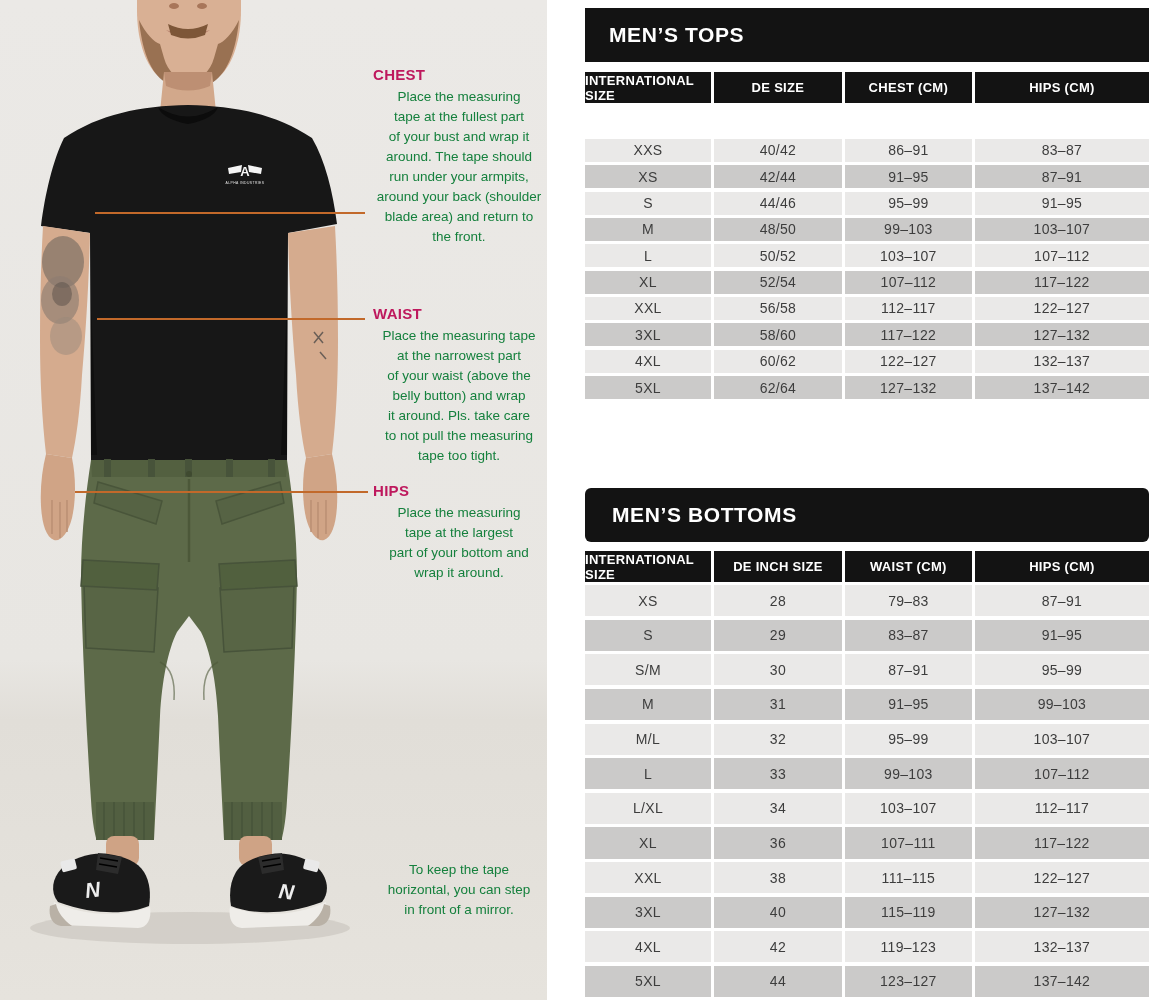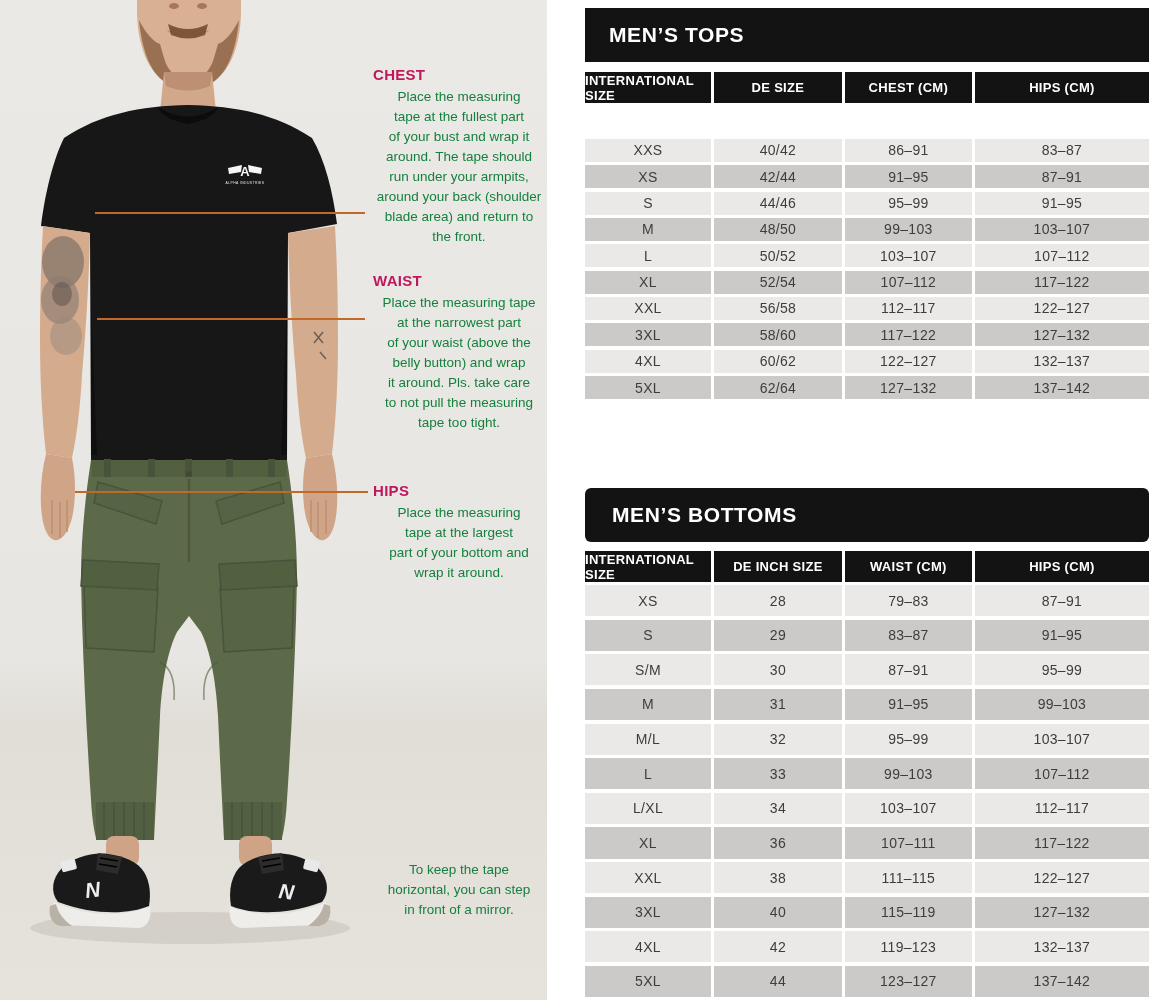--- a/index.html
+++ b/index.html
@@ -9,21 +9,21 @@
   
   .guide-panel{position:absolute;left:0;top:0;width:547px;height:1000px;background:#e9e7e3;}
   .model-svg{position:absolute;left:0;top:0;}
   .measure-line{position:absolute;height:2px;background:#c2692a;z-index:5;}
   .line-chest{left:95px;top:212px;width:270px;}
   .line-waist{left:97px;top:318px;width:268px;}
   .line-hips{left:75px;top:491px;width:293px;}
 
   .guide-section{position:absolute;left:373px;width:172px;z-index:6;}
   .gs-chest{top:66px;}
-  .gs-waist{top:272px;}
+  .gs-waist{top:305px;}
   .gs-hips{top:482px;}
   .guide-section h3{margin:0 0 4px 0;font-size:15px;font-weight:bold;color:#be185d;letter-spacing:.3px;}
   .guide-section p, .guide-note{margin:0;font-size:13.5px;line-height:20px;color:#15803d;white-space:pre-line;text-align:center;}
   .guide-note{position:absolute;left:373px;top:860px;width:172px;z-index:6;}
 
   
   .tables{position:absolute;left:585px;top:0;width:564px;height:1000px;}
   .table-title{position:absolute;left:0;width:564px;height:54px;background:#131313;color:#fff;
                display:flex;align-items:center;box-sizing:border-box;padding-left:27px;
                font-size:21px;font-weight:bold;letter-spacing:.6px;}

